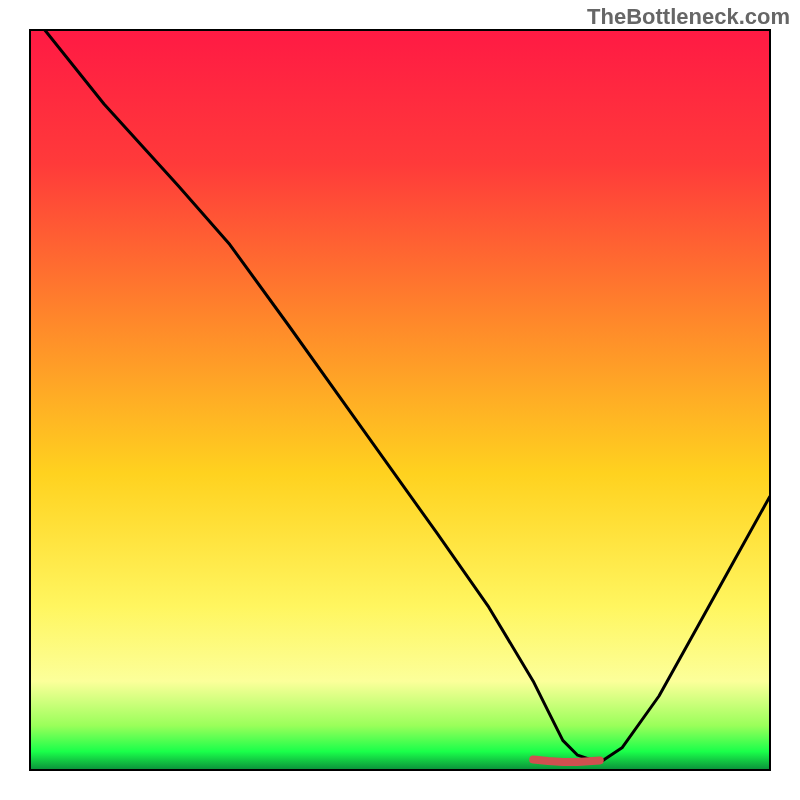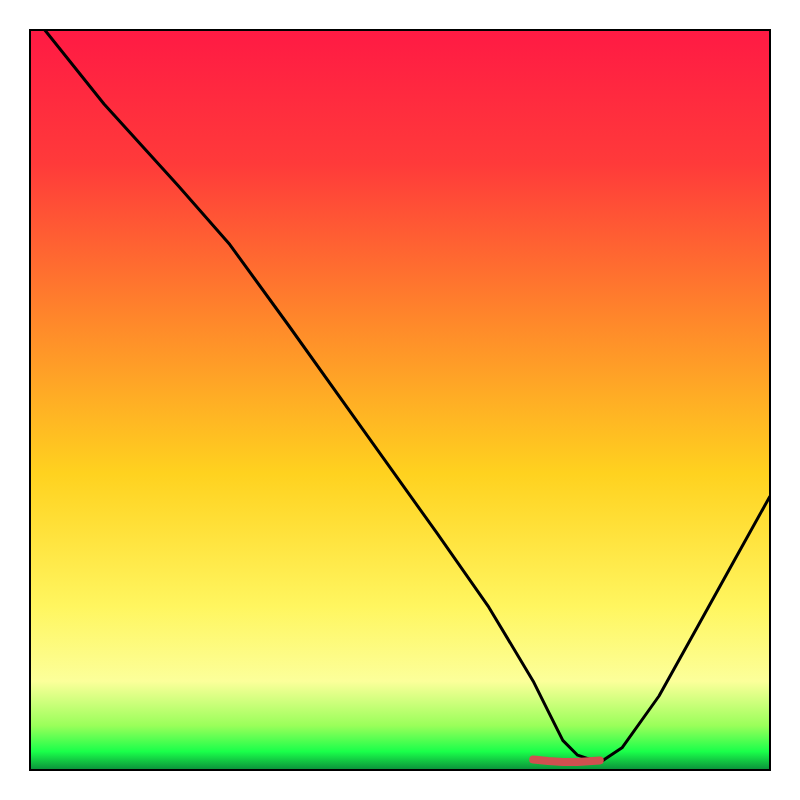--- a/index.html
+++ b/index.html
@@ -29,20 +29,21 @@
     position: absolute;
     left: 0;
     top: 0;
   }
 </style>
 </head>
 <body>
 
 <div class="stage">
 
+  <div class="watermark">TheBottleneck.com</div>
 
   <svg class="plot" width="800" height="800" viewBox="0 0 800 800">
     <defs>
       <linearGradient id="bg-grad" x1="0" y1="0" x2="0" y2="1">
       <stop offset="0.00%" stop-color="#ff1a44"></stop>
           <stop offset="18.00%" stop-color="#ff3a3a"></stop>
           <stop offset="40.00%" stop-color="#ff8a2a"></stop>
           <stop offset="60.00%" stop-color="#ffd21f"></stop>
           <stop offset="78.00%" stop-color="#fff660"></stop>
           <stop offset="88.00%" stop-color="#fcff9a"></stop>

